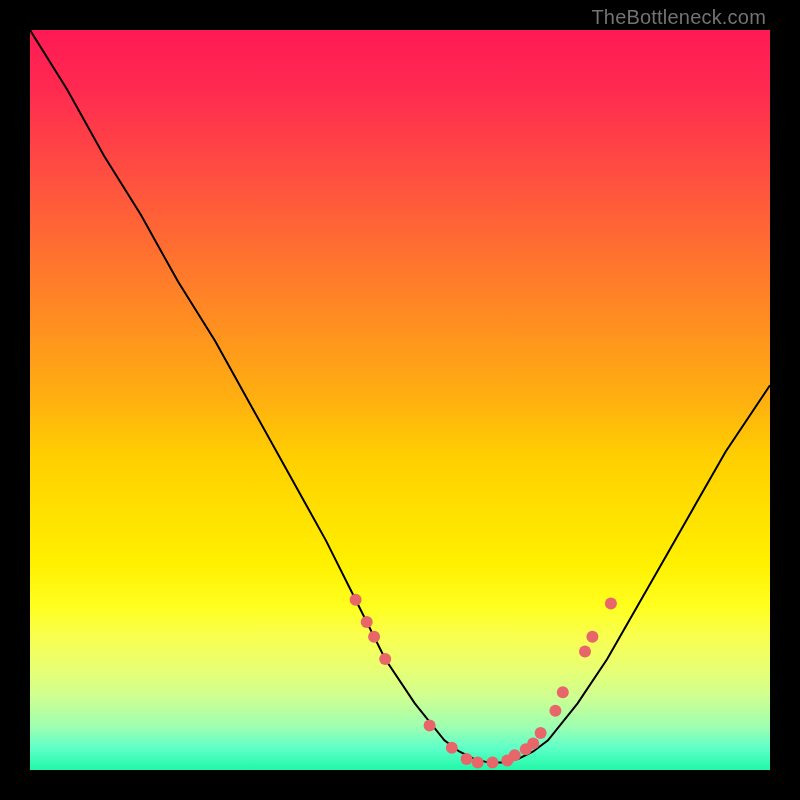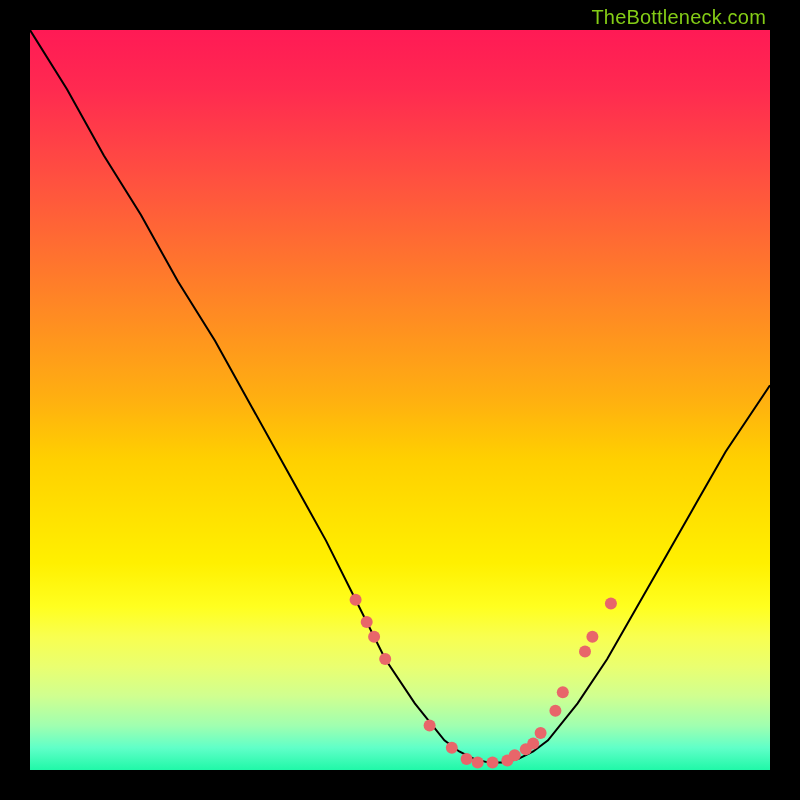--- a/index.html
+++ b/index.html
@@ -32,21 +32,21 @@
       #eaff70 86%,
       #d0ff90 90%,
       #a0ffb0 94%,
       #60ffc8 97%,
       #20f8a8 100%);
   }
   .watermark {
     position: absolute;
     top: 6px;
     right: 34px;
-    color: #84cc16;
+    color: #737373;
     font-size: 20px;
     font-weight: 500;
     letter-spacing: 0.2px;
   }
   svg.curve {
     position: absolute;
     left: 0; top: 0;
     width: 740px;
     height: 740px;
   }

